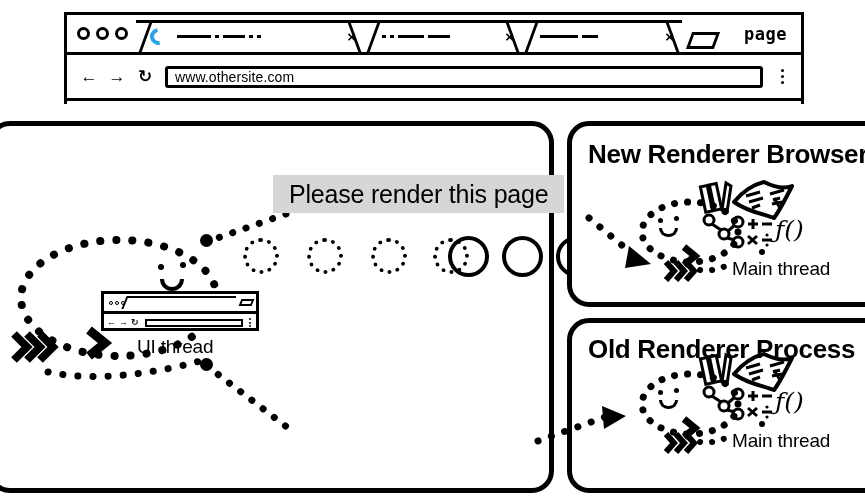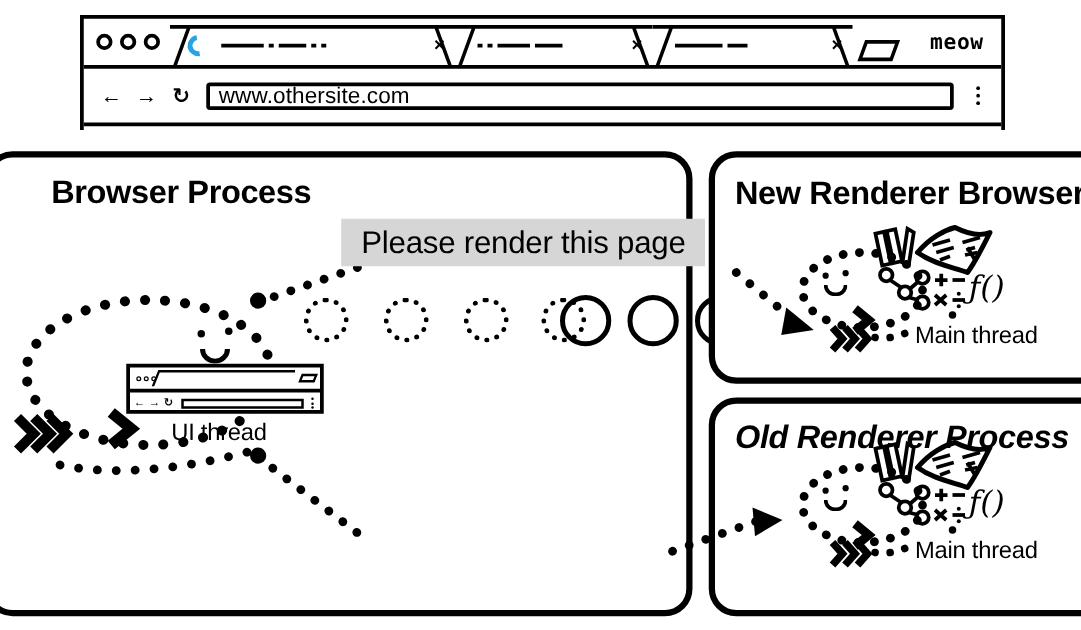--- a/index.html
+++ b/index.html
@@ -52,21 +52,21 @@
     letter-spacing:.5px; font-family:"DejaVu Sans Mono","Liberation Mono",monospace;
   }
   .toolbar{
     height:46px; display:flex; align-items:center; gap:0; padding:0 8px;
     border-bottom:3px solid #000; box-sizing:border-box;
   }
   .navbtn{width:28px;text-align:center;font-size:17px;font-weight:700;line-height:1;}
   .urlbar{
     flex:1; height:22px; border:3px solid #000; border-radius:3px; background:#fff;
     margin:0 8px 0 6px; display:flex; align-items:center; padding:4px 7px; box-sizing:border-box;
-    font-size:18px; letter-spacing:.1px;
+    font-size:14px; letter-spacing:.1px;
   }
   .kebab{width:22px;display:flex;flex-direction:column;align-items:center;gap:3px;}
   .kebab i{width:3px;height:3px;background:#000;border-radius:50%;display:block;}
 
   
   .panel{position:absolute; border:5px solid #000; border-radius:22px; background:#fff;
          box-sizing:border-box;}
   .panel-title{position:absolute; font-size:26px; font-weight:700; letter-spacing:-.3px; color:#000;
                white-space:nowrap;}
   #browser-panel{left:-12px; top:121px; width:566px; height:372px;}
@@ -167,40 +167,39 @@
               <i class="dash" style="width:38px"></i>
                 <i class="dash" style="width:16px"></i>
             </span>
             <span class="xclose">×</span>
           </div>
         </div>
 
         <div class="newtab"></div>
       </div>
 
-      <div class="meow">meow</div>
+      <div class="meow">page</div>
     </div>
 
     <div class="toolbar">
       <span class="navbtn">←</span>
       <span class="navbtn">→</span>
       <span class="navbtn">↻</span>
       <div class="urlbar">
         <span>www.othersite.com</span>
       </div>
       <span class="kebab">
         <i></i>
           <i></i>
           <i></i>
       </span>
     </div>
   </div>
 
   <div class="panel" id="browser-panel"></div>
-  <div class="panel-title" style="left:41px; top:138px;">Browser Process</div>
 
   <svg style="position:absolute;left:14px;top:230px;" width="230" height="155">
     <ellipse class="ink" cx="105" cy="68" rx="98" ry="58" stroke-width="8" stroke-linecap="round" stroke-dasharray="0.1 16"></ellipse>
   </svg>
 
   <svg class="speed" style="left:83px;top:326px;" width="36" height="34">
     <path d="M6 4 L22 17 L6 30" fill="none" stroke="#000" stroke-width="9" stroke-linecap="butt" stroke-linejoin="miter"></path>
   </svg>
 
   <svg class="speed" style="left:10px;top:330px;" width="46" height="46">
@@ -328,21 +327,21 @@
 
     <g>
       <text x="75" y="58" font-family="DejaVu Serif, serif" font-size="25" font-style="italic" fill="#000">ƒ()</text>
     </g>
     <circle cx="62" cy="72" r="3" fill="#000"></circle>
   </svg>
 
   <div class="thread-label" style="left:732px;top:258px;">Main thread</div>
 
   <div class="panel" id="old-panel"></div>
-  <div class="panel-title" style="left:588px; top:334px;font-style:italic;">Old Renderer Process</div>
+  <div class="panel-title" style="left:588px; top:334px;">Old Renderer Process</div>
 
   <svg style="position:absolute;left:534px;top:404px;" width="110" height="46">
     <path class="ink" d="M4 37 L74 12" stroke-width="7" stroke-linecap="round" stroke-dasharray="0.1 14"></path>
     <path d="M68 2 L92 12 L70 25 Z" fill="#000"></path>
   </svg>
 
   <svg style="position:absolute;left:636px;top:368px;" width="108" height="78">
     <ellipse class="ink" cx="54" cy="36" rx="48" ry="30" stroke-width="7" stroke-linecap="round" stroke-dasharray="0.1 13"></ellipse>
   </svg>
   <svg class="speed" style="left:679px;top:416px;" width="26" height="26">

